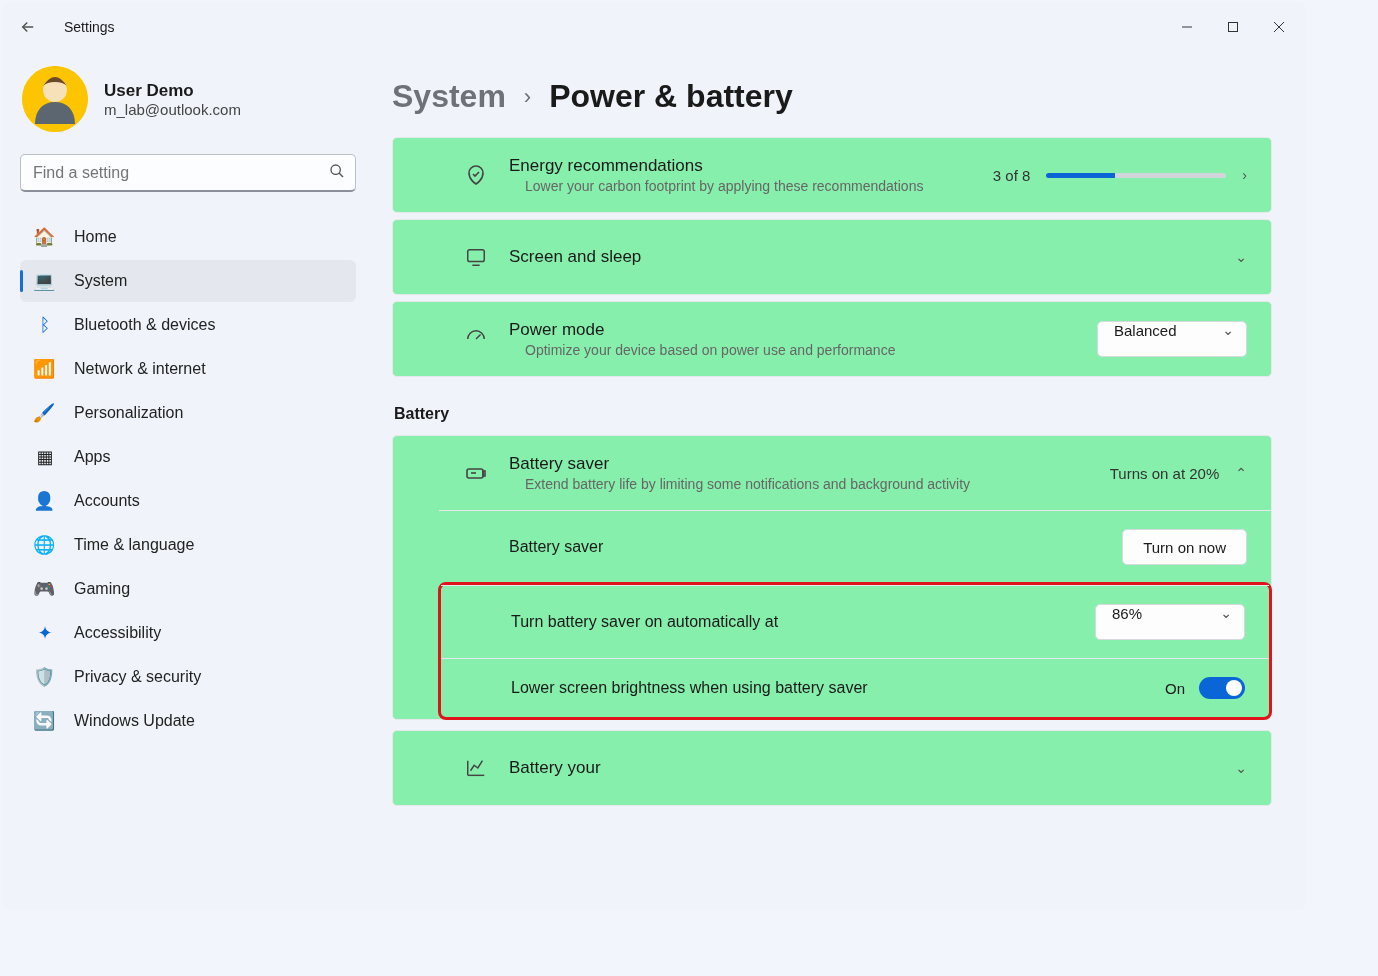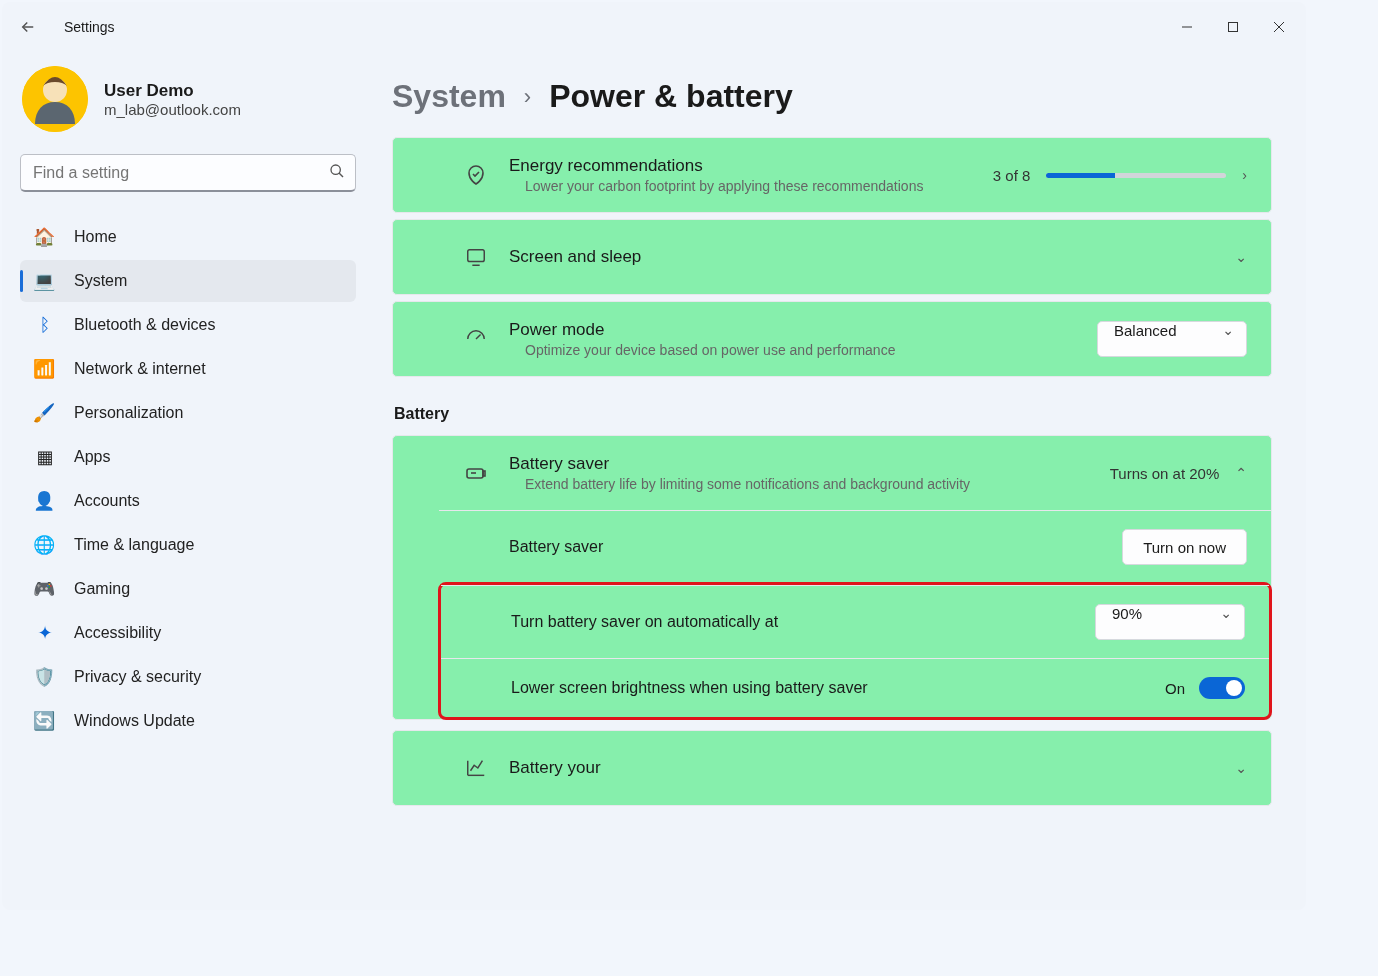--- a/index.html
+++ b/index.html
@@ -344,21 +344,21 @@
               <div class="btn">
                   <span>Turn on now</span>
                 </div>
             </div>
           </div>
           <div class="highlight" style="margin:-1px;">
             <div class="sub-row" style="border-top:1px solid #e6e8ec;">
               <span class="sub-label">Turn battery saver on automatically at</span>
               <div class="sub-tail">
                 <div class="select">
-                  <span>90%</span>
+                  <span>86%</span>
                   <span class="chev">⌄</span>
                 </div>
               </div>
             </div>
             <div class="sub-row">
               <span class="sub-label">Lower screen brightness when using battery saver</span>
               <div class="sub-tail">
                 <span class="toggle-label">On</span>
                 <div class="toggle"></div>
               </div>

